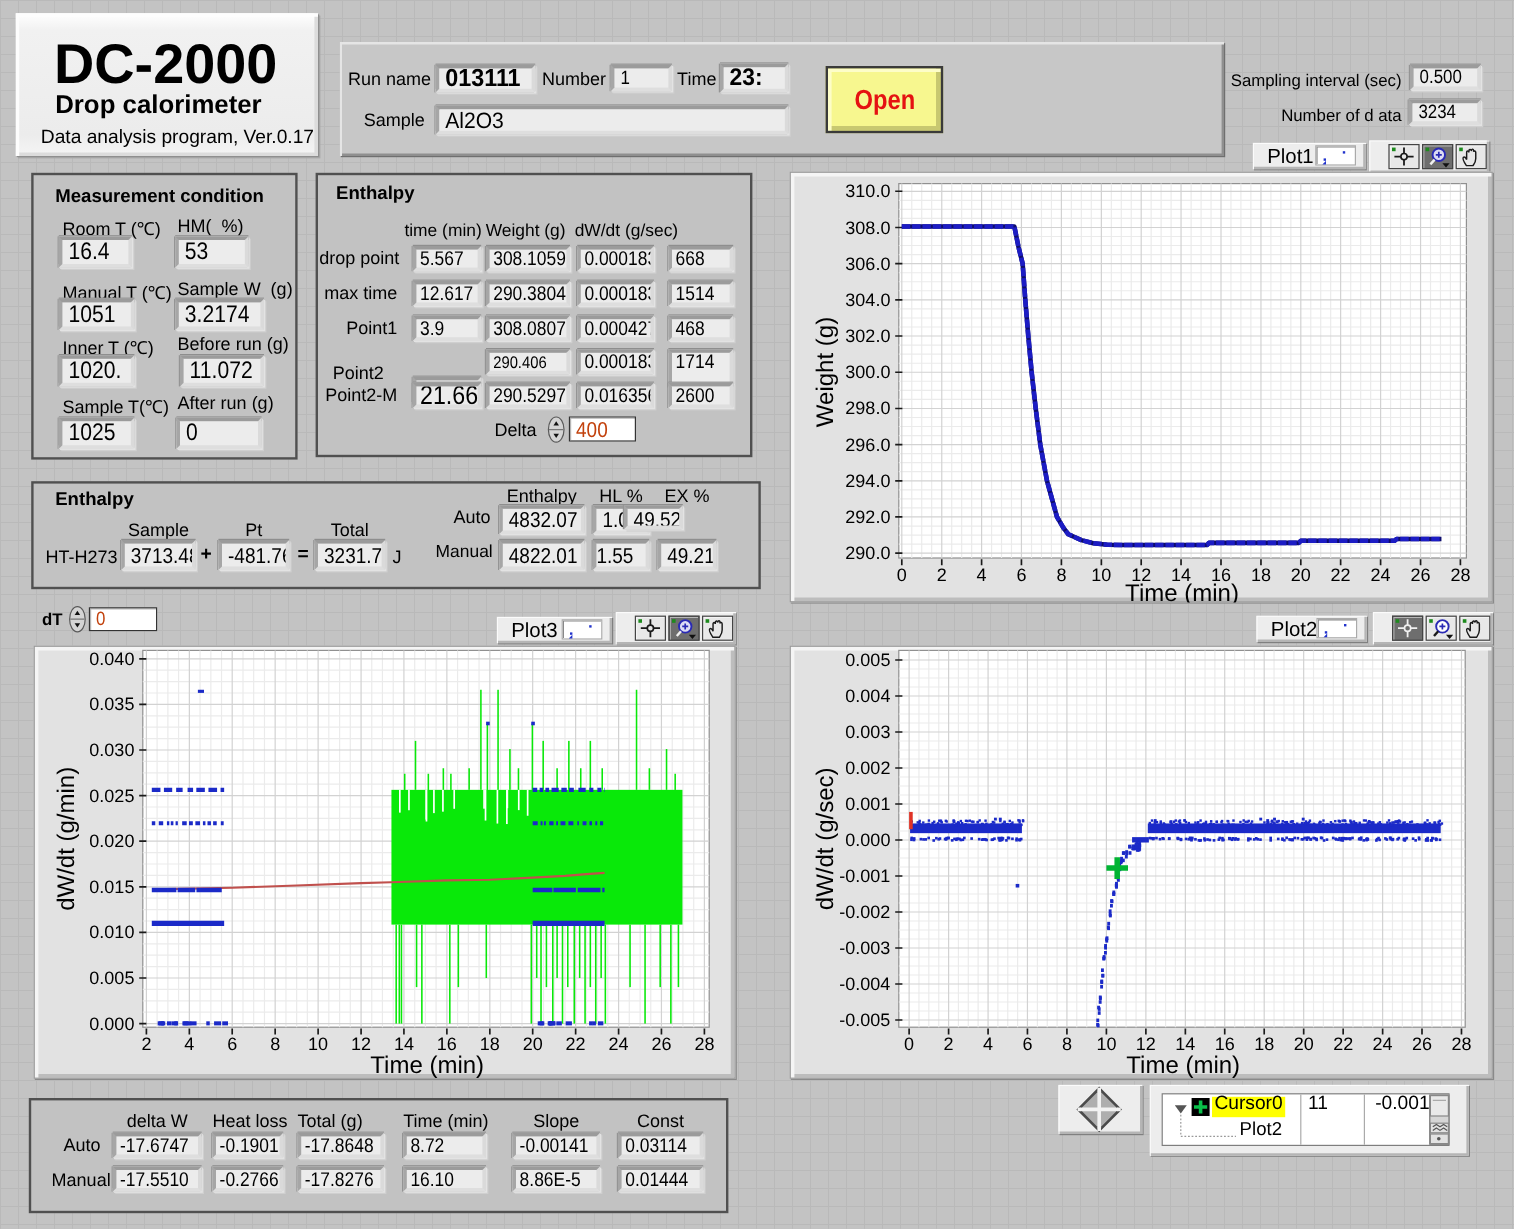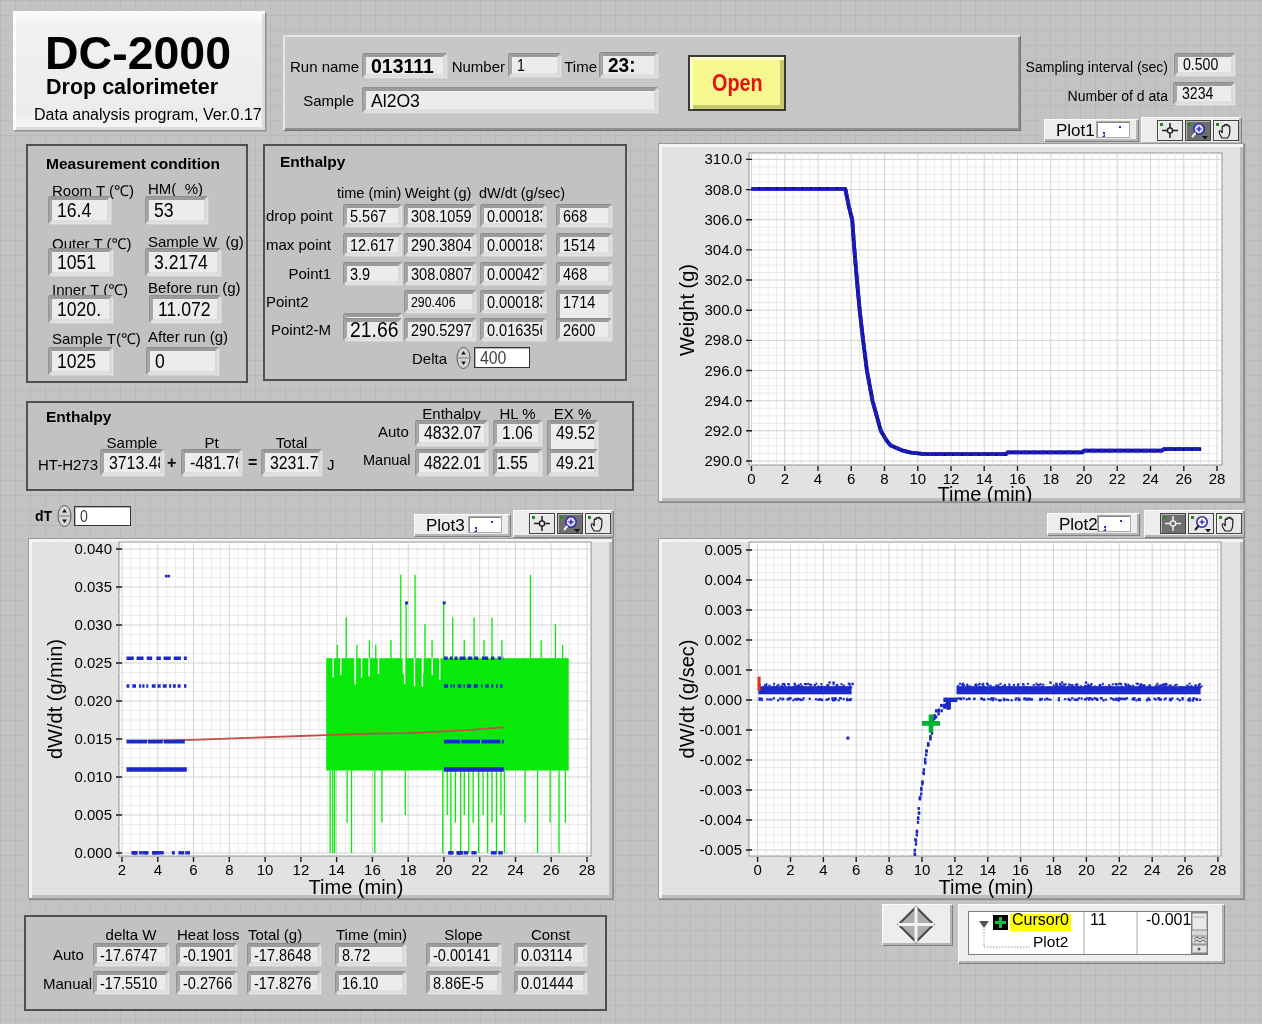--- a/index.html
+++ b/index.html
@@ -4,21 +4,21 @@
 *{margin:0;padding:0;box-sizing:border-box;}
 html,body{width:1262px;height:1024px;overflow:hidden;}
 body{font-family:"Liberation Sans",sans-serif;background-color:#c3c3c3;
 background-image:linear-gradient(to right,#b9b9b9 1px,transparent 1px),linear-gradient(to bottom,#b9b9b9 1px,transparent 1px);
 background-size:15px 15px;position:relative;}
 .lb{position:absolute;white-space:nowrap;color:#000;}
 .panel{position:absolute;background:#c2c2c2;border:2px solid #505050;}
 .fld{position:absolute;background:#ececec;color:#000;white-space:nowrap;overflow:hidden;
 border-top:3px solid #9b9b9b;border-left:3px solid #a6a6a6;border-bottom:3px solid #dedede;border-right:3px solid #dadada;
 box-shadow:0 -1px 0 #8e8e8e,-1px 0 0 #949494,1px 1px 0 #e3e3e3,2px 2px 0 #cfcfcf;}
-.wfld{position:absolute;background:#fff;color:#404040;white-space:nowrap;overflow:hidden;border:1px solid #333;box-shadow:inset 1px 1px 0 #b5b5b5;}
+.wfld{position:absolute;background:#fff;color:#c2410c;white-space:nowrap;overflow:hidden;border:1px solid #333;box-shadow:inset 1px 1px 0 #b5b5b5;}
 .raise2{position:absolute;background:#ededed;box-shadow:inset 1px 1px 0 #fbfbfb,inset -2px -2px 0 #b5b5b5,1px 1px 0 #808080;}
 .gpanel{position:absolute;background:#e2e2e2;border:1px solid #999;
 box-shadow:inset 3px 3px 0 #f5f5f5,inset -3px -3px 0 #bdbdbd,1px 1px 0 #8a8a8a;}
 svg{position:absolute;left:0;top:0;}
 svg text{font-family:"Liberation Sans",sans-serif;fill:#000;}
 </style></head><body>
 
 <div style="position:absolute;left:13px;top:11px;width:252px;height:119px;background:linear-gradient(180deg,#ffffff 0%,#f1f1f1 12%,#ececec 85%,#f5f5f5 100%);box-shadow:inset 3px 3px 0 #fdfdfd,inset -3px -3px 0 #dcdcdc,1px 1px 0 #8f8f8f,2px 2px 0 #a9a9a9;"></div>
 <div class="lb" style="left:45px;top:26px;font-size:46.5px;font-weight:bold;">DC-2000</div>
 <div class="lb" style="left:46px;top:75px;font-size:21.5px;font-weight:bold;">Drop calorimeter</div>
@@ -74,21 +74,21 @@
         <path d="M8 17 C6 14 4.5 11 5.5 10 C6.5 9.2 7.5 10.5 8.2 12 L8.2 6 C8.2 4.4 10 4.4 10 6 L10.2 4.5 C10.4 3 12 3.2 12 4.8 L12.2 4.2 C12.6 2.8 14 3 14 4.6 L14 5.5 C14.3 4.4 15.8 4.6 15.8 6 L15.8 11 C15.8 14 14.5 15.5 13.5 17 Z"></path>
       </g>
     </svg>
   </div>
 <div class="panel" style="left:26px;top:144px;width:222px;height:239px;"></div>
 <div class="lb" style="left:46px;top:155px;font-size:15.5px;font-weight:bold;">Measurement condition</div>
 <div class="lb" style="left:52px;top:180px;font-size:15px;">Room T (℃)</div>
 <div class="lb" style="left:148px;top:180px;font-size:15px;">HM( &nbsp;%)</div>
 <div class="fld" style="left:49px;top:197px;width:61px;height:26px;font-size:20px;padding-left:5px;line-height:21px;"><span style="display:inline-block;transform:scaleX(0.88);transform-origin:0 50%;">16.4</span></div>
 <div class="fld" style="left:146px;top:197px;width:61px;height:26px;font-size:20px;padding-left:5px;line-height:21px;"><span style="display:inline-block;transform:scaleX(0.88);transform-origin:0 50%;">53</span></div>
-<div class="lb" style="left:52px;top:233px;font-size:15px;">Outer T (℃)</div>
+<div class="lb" style="left:52px;top:233px;font-size:15px;">Manual T (℃)</div>
 <div class="lb" style="left:148px;top:233px;font-size:15px;">Sample W &nbsp;(g)</div>
 <div class="fld" style="left:49px;top:249px;width:63px;height:26px;font-size:20px;padding-left:5px;line-height:21px;"><span style="display:inline-block;transform:scaleX(0.88);transform-origin:0 50%;">1051</span></div>
 <div class="fld" style="left:146px;top:249px;width:74px;height:26px;font-size:20px;padding-left:5px;line-height:21px;"><span style="display:inline-block;transform:scaleX(0.88);transform-origin:0 50%;">3.2174</span></div>
 <div class="lb" style="left:52px;top:279px;font-size:15px;">Inner T (℃)</div>
 <div class="lb" style="left:148px;top:279px;font-size:15px;">Before run (g)</div>
 <div class="fld" style="left:49px;top:296px;width:63px;height:26px;font-size:20px;padding-left:5px;line-height:21px;"><span style="display:inline-block;transform:scaleX(0.88);transform-origin:0 50%;">1020.</span></div>
 <div class="fld" style="left:150px;top:296px;width:70px;height:26px;font-size:20px;padding-left:5px;line-height:21px;"><span style="display:inline-block;transform:scaleX(0.88);transform-origin:0 50%;">11.072</span></div>
 <div class="lb" style="left:52px;top:328px;font-size:15px;">Sample T(℃)</div>
 <div class="lb" style="left:148px;top:328px;font-size:15px;">After run (g)</div>
 <div class="fld" style="left:49px;top:348px;width:63px;height:26px;font-size:20px;padding-left:5px;line-height:21px;"><span style="display:inline-block;transform:scaleX(0.88);transform-origin:0 50%;">1025</span></div>
@@ -96,31 +96,31 @@
 <div class="panel" style="left:263px;top:144px;width:364px;height:237px;"></div>
 <div class="lb" style="left:280px;top:153px;font-size:15.5px;font-weight:bold;">Enthalpy</div>
 <div class="lb" style="left:337px;top:185px;font-size:14.5px;width:64px;text-align:center;">time (min)</div>
 <div class="lb" style="left:403px;top:185px;font-size:14.5px;width:70px;text-align:center;">Weight (g)</div>
 <div class="lb" style="left:475px;top:185px;font-size:14.5px;width:94px;text-align:center;">dW/dt (g/sec)</div>
 <div class="lb" style="left:266px;top:207px;font-size:15px;width:65px;text-align:right;">drop point</div>
 <div class="fld" style="left:344px;top:205px;width:57px;height:21px;font-size:16.5px;padding-left:3px;line-height:16px;"><span style="display:inline-block;transform:scaleX(0.88);transform-origin:0 50%;">5.567</span></div>
 <div class="fld" style="left:405px;top:205px;width:70px;height:21px;font-size:16.5px;padding-left:3px;line-height:16px;"><span style="display:inline-block;transform:scaleX(0.88);transform-origin:0 50%;">308.1059</span></div>
 <div class="fld" style="left:481px;top:205px;width:64px;height:21px;font-size:16.5px;padding-left:3px;line-height:16px;"><span style="display:inline-block;transform:scaleX(0.88);transform-origin:0 50%;">0.000183</span></div>
 <div class="fld" style="left:557px;top:205px;width:54px;height:21px;font-size:16.5px;padding-left:3px;line-height:16px;"><span style="display:inline-block;transform:scaleX(0.88);transform-origin:0 50%;">668</span></div>
-<div class="lb" style="left:266px;top:236px;font-size:15px;width:65px;text-align:right;">max point</div>
+<div class="lb" style="left:266px;top:236px;font-size:15px;width:65px;text-align:right;">max time</div>
 <div class="fld" style="left:344px;top:234px;width:57px;height:21px;font-size:16.5px;padding-left:3px;line-height:16px;"><span style="display:inline-block;transform:scaleX(0.88);transform-origin:0 50%;">12.617</span></div>
 <div class="fld" style="left:405px;top:234px;width:70px;height:21px;font-size:16.5px;padding-left:3px;line-height:16px;"><span style="display:inline-block;transform:scaleX(0.88);transform-origin:0 50%;">290.3804</span></div>
 <div class="fld" style="left:481px;top:234px;width:64px;height:21px;font-size:16.5px;padding-left:3px;line-height:16px;"><span style="display:inline-block;transform:scaleX(0.88);transform-origin:0 50%;">0.000183</span></div>
 <div class="fld" style="left:557px;top:234px;width:54px;height:21px;font-size:16.5px;padding-left:3px;line-height:16px;"><span style="display:inline-block;transform:scaleX(0.88);transform-origin:0 50%;">1514</span></div>
 <div class="lb" style="left:266px;top:265px;font-size:15px;width:65px;text-align:right;">Point1</div>
 <div class="fld" style="left:344px;top:263px;width:57px;height:21px;font-size:16.5px;padding-left:3px;line-height:16px;"><span style="display:inline-block;transform:scaleX(0.88);transform-origin:0 50%;">3.9</span></div>
 <div class="fld" style="left:405px;top:263px;width:70px;height:21px;font-size:16.5px;padding-left:3px;line-height:16px;"><span style="display:inline-block;transform:scaleX(0.88);transform-origin:0 50%;">308.0807</span></div>
 <div class="fld" style="left:481px;top:263px;width:64px;height:21px;font-size:16.5px;padding-left:3px;line-height:16px;"><span style="display:inline-block;transform:scaleX(0.88);transform-origin:0 50%;">0.000427</span></div>
 <div class="fld" style="left:557px;top:263px;width:54px;height:21px;font-size:16.5px;padding-left:3px;line-height:16px;"><span style="display:inline-block;transform:scaleX(0.88);transform-origin:0 50%;">468</span></div>
-<div class="lb" style="left:266px;top:293px;font-size:15px;width:65px;text-align:left;">Point2</div>
+<div class="lb" style="left:266px;top:303px;font-size:15px;width:65px;text-align:center;">Point2</div>
 <div class="fld" style="left:344px;top:291px;width:57px;height:21px;font-size:16.5px;padding-left:3px;line-height:16px;margin-top:23px;"><span style="display:inline-block;transform:scaleX(0.88);transform-origin:0 50%;">14.283</span></div>
 <div class="fld" style="left:405px;top:291px;width:70px;height:21px;font-size:14px;padding-left:3px;line-height:16px;"><span style="display:inline-block;transform:scaleX(0.88);transform-origin:0 50%;">290.406</span></div>
 <div class="fld" style="left:481px;top:291px;width:64px;height:21px;font-size:16.5px;padding-left:3px;line-height:16px;"><span style="display:inline-block;transform:scaleX(0.88);transform-origin:0 50%;">0.000183</span></div>
 <div class="fld" style="left:557px;top:291px;width:54px;height:32px;font-size:16.5px;padding-left:3px;line-height:16px;"><span style="display:inline-block;transform:scaleX(0.88);transform-origin:0 50%;">1714</span></div>
 <div class="lb" style="left:266px;top:321px;font-size:15px;width:65px;text-align:right;">Point2-M</div>
 <div class="fld" style="left:344px;top:319px;width:57px;height:21px;font-size:22px;padding-left:3px;line-height:16px;"><span style="display:inline-block;transform:scaleX(0.88);transform-origin:0 50%;">21.667</span></div>
 <div class="fld" style="left:405px;top:319px;width:70px;height:21px;font-size:16.5px;padding-left:3px;line-height:16px;"><span style="display:inline-block;transform:scaleX(0.88);transform-origin:0 50%;">290.5297</span></div>
 <div class="fld" style="left:481px;top:319px;width:64px;height:21px;font-size:16.5px;padding-left:3px;line-height:16px;"><span style="display:inline-block;transform:scaleX(0.88);transform-origin:0 50%;">0.016356</span></div>
 <div class="fld" style="left:557px;top:319px;width:54px;height:21px;font-size:16.5px;padding-left:3px;line-height:16px;"><span style="display:inline-block;transform:scaleX(0.88);transform-origin:0 50%;">2600</span></div>
 <div class="lb" style="left:412px;top:350px;font-size:15px;">Delta</div>
@@ -144,21 +144,21 @@
 <div class="fld" style="left:182px;top:450px;width:59px;height:25px;font-size:18px;padding-left:5px;line-height:20px;"><span style="display:inline-block;transform:scaleX(0.88);transform-origin:0 50%;">-481.76</span></div>
 <div class="lb" style="left:248px;top:454px;font-size:16px;font-weight:bold;">=</div>
 <div class="fld" style="left:262px;top:450px;width:59px;height:25px;font-size:18px;padding-left:5px;line-height:20px;"><span style="display:inline-block;transform:scaleX(0.88);transform-origin:0 50%;">3231.72</span></div>
 <div class="lb" style="left:327px;top:456px;font-size:15px;">J</div>
 <div class="lb" style="left:416px;top:405px;font-size:15px;width:71px;text-align:center;">Enthalpy</div>
 <div class="lb" style="left:494px;top:405px;font-size:15px;width:47px;text-align:center;">HL %</div>
 <div class="lb" style="left:548px;top:405px;font-size:15px;width:49px;text-align:center;">EX %</div>
 <div class="lb" style="left:378px;top:423px;font-size:15px;">Auto</div>
 <div class="fld" style="left:416px;top:421px;width:71px;height:24px;font-size:18px;padding-left:5px;line-height:19px;"><span style="display:inline-block;transform:scaleX(0.88);transform-origin:0 50%;">4832.07</span></div>
 <div class="fld" style="left:494px;top:421px;width:47px;height:24px;font-size:18px;padding-left:5px;line-height:19px;"><span style="display:inline-block;transform:scaleX(0.88);transform-origin:0 50%;">1.06</span></div>
-<div class="fld" style="left:548px;top:421px;width:49px;height:32px;font-size:18px;padding-left:5px;line-height:19px;"><span style="display:inline-block;transform:scaleX(0.88);transform-origin:0 50%;">49.52</span></div>
+<div class="fld" style="left:520px;top:421px;width:49px;height:20px;font-size:18px;padding-left:5px;line-height:19px;"><span style="display:inline-block;transform:scaleX(0.88);transform-origin:0 50%;">49.52</span></div>
 <div class="lb" style="left:363px;top:452px;font-size:14.5px;">Manual</div>
 <div class="fld" style="left:416px;top:450px;width:71px;height:25px;font-size:18px;padding-left:5px;line-height:20px;"><span style="display:inline-block;transform:scaleX(0.88);transform-origin:0 50%;">4822.01</span></div>
 <div class="fld" style="left:494px;top:450px;width:47px;height:25px;font-size:18px;padding-left:0;line-height:20px;"><span style="display:inline-block;transform:scaleX(0.88);transform-origin:0 50%;">1.55</span></div>
 <div class="fld" style="left:548px;top:450px;width:49px;height:25px;font-size:18px;padding-left:5px;line-height:20px;"><span style="display:inline-block;transform:scaleX(0.88);transform-origin:0 50%;">49.21</span></div>
 <div class="lb" style="left:35px;top:508px;font-size:14px;font-weight:bold;">dT</div>
 <div style="position:absolute;left:56px;top:504px;width:17px;height:24px;">
 <svg width="17" height="24">
 <ellipse cx="8.5" cy="12" rx="6.5" ry="10.5" fill="#d4d4d4" stroke="#5a5a5a" stroke-width="1"></ellipse>
 <line x1="2.5" y1="12" x2="14.5" y2="12" stroke="#777" stroke-width="1"></line>
 <path d="M8.5 5 L10.8 8.6 L6.2 8.6 Z" fill="#111"></path>

